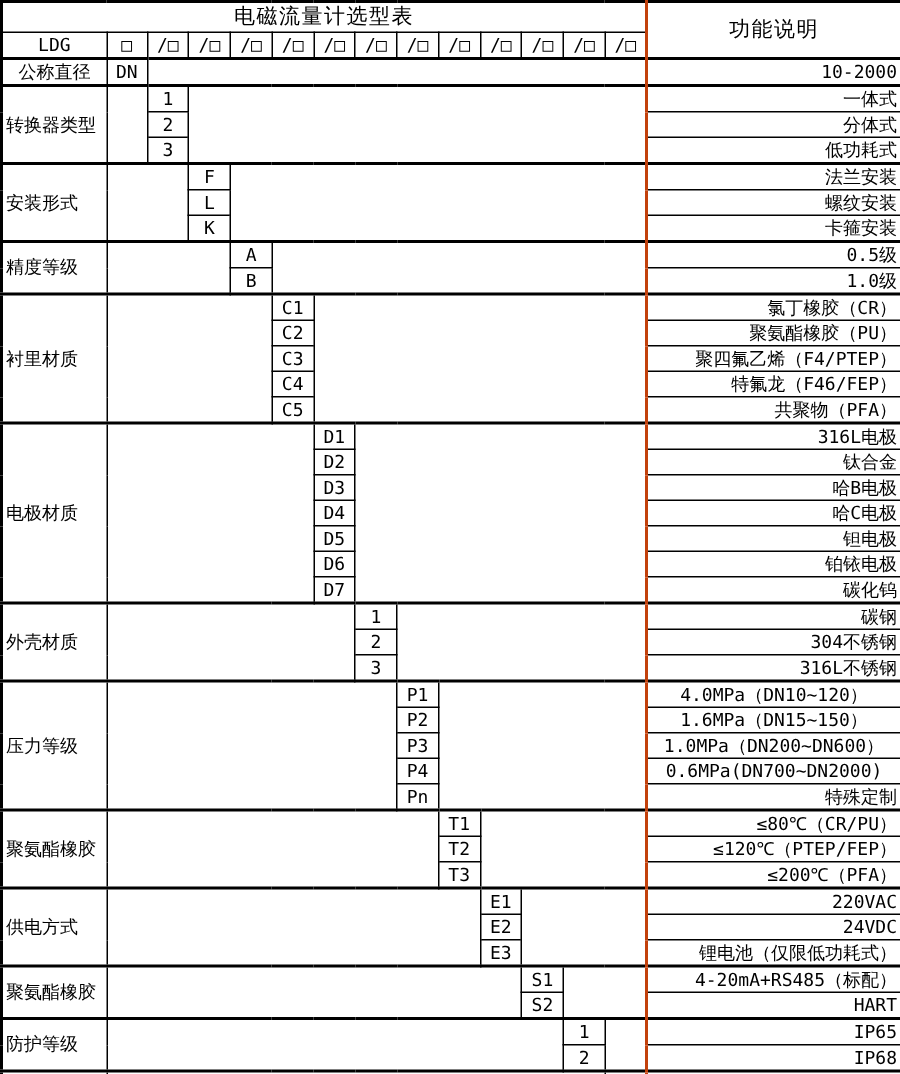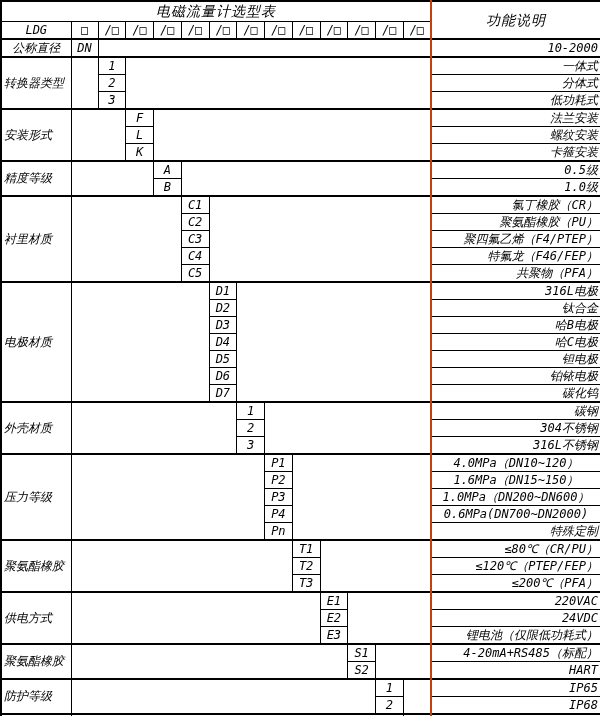--- a/index.html
+++ b/index.html
@@ -4,21 +4,20 @@
 <style>
   html, body {
     margin: 0;
     padding: 0;
     background: #ffffff;
   }
   .sheet {
     width: 600px;
     height: 716px;
     background: #ffffff;
-    font-style: italic;
   }
   table {
     border-collapse: collapse;
     table-layout: fixed;
     width: 600px;
     height: 716px;
     border: 2px solid #000000;
     color: #000000;
     font-family: "DejaVu Sans Mono", "Liberation Mono", monospace;
     font-size: 12px;

